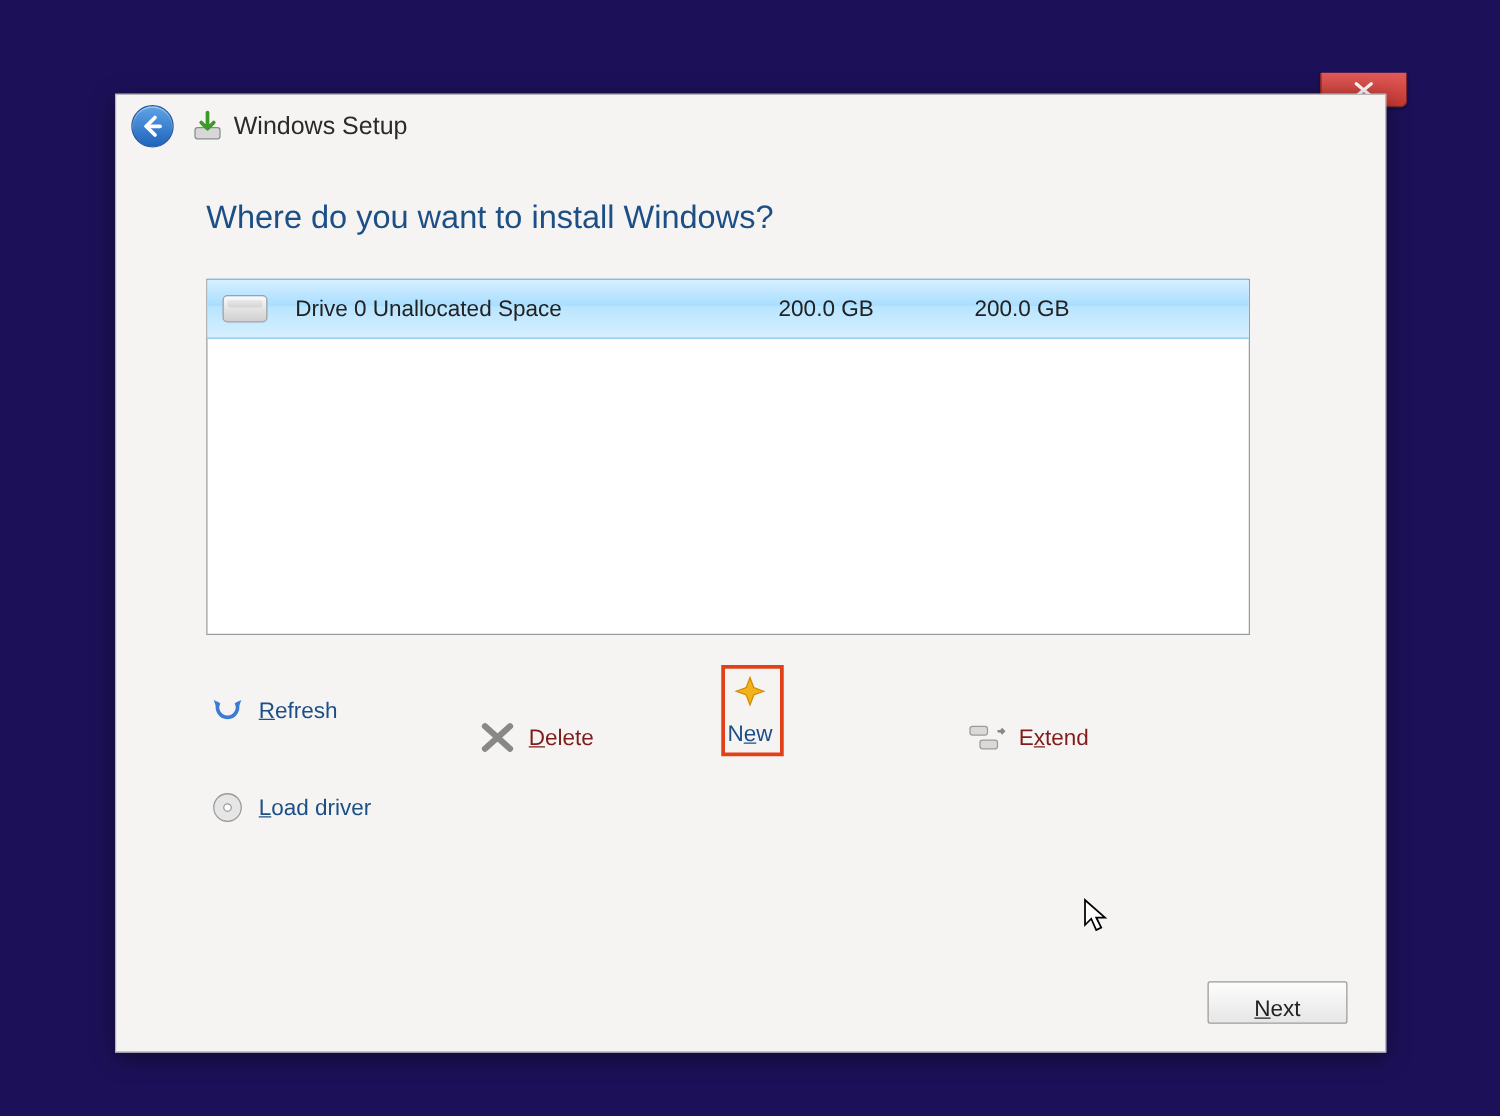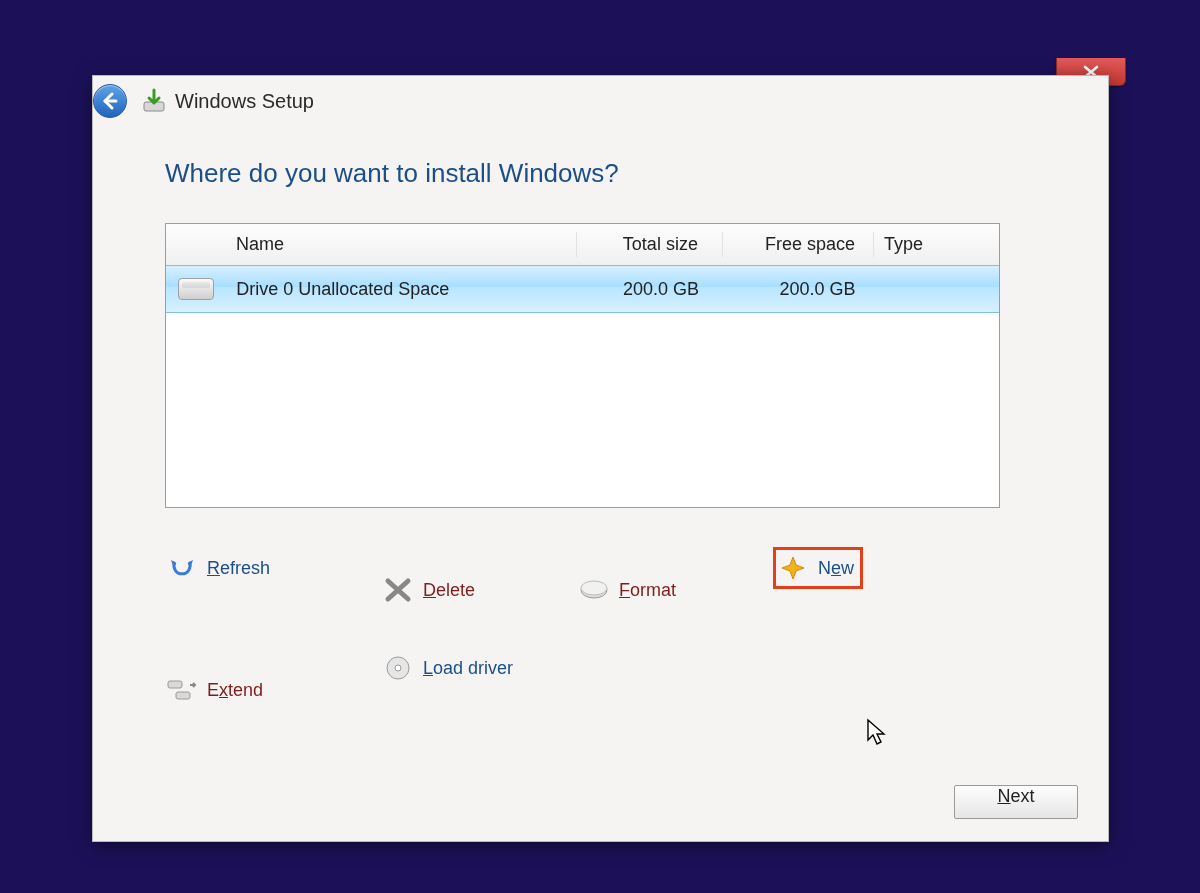--- a/index.html
+++ b/index.html
@@ -44,20 +44,21 @@
     height: 767px;
     background: #f5f4f2;
     border: 1px solid #b9b9b9;
     box-shadow: 0 4px 18px rgba(0,0,0,0.45);
   }
 
   .titlebar {
     height: 50px;
     display: flex;
     align-items: center;
+    padding-left: 12px;
   }
 
   .back-btn {
     width: 34px; height: 34px;
     border-radius: 50%;
     background: linear-gradient(#5fa3e6, #1f63be);
     border: 1px solid #2458a3;
     display:flex; align-items:center; justify-content:center;
     margin-right: 14px;
     box-shadow: inset 0 1px 1px rgba(255,255,255,0.5);
@@ -152,41 +153,42 @@
     gap: 10px;
     color: #1d4f87;
     padding: 4px 6px 4px 2px;
   }
   .tool.disabled { color: #7f1d1d; margin-top: 44px; }
   .tool .icon-slot { width:30px; height:28px; display:flex;align-items:center;justify-content:center; }
   .acc { text-decoration: underline; }
 
   .highlight-new {
     border: 3px solid #e24019;
+    flex-direction: column;
   }
 
   
   .cursor {
     position: absolute;
     left: 773px;
     top: 642px;
     pointer-events: none;
   }
 
   
   .next-btn {
     position: absolute;
     right: 30px;
     bottom: 22px;
-    width: 124px;
+    width: 112px;
     height: 34px;
     background: linear-gradient(#fdfdfd,#e6e6e6);
     border: 1px solid #9a9a9a;
     color: #222;
-    display:flex; align-items:flex-start; justify-content:center;
+    display:flex; align-items:flex-end; justify-content:center;
     border-radius: 2px;
   }
 
 </style>
 </head>
 <body>
 
 <div class="close-pill">
   <svg width="18" height="14" viewBox="0 0 18 14">
     <path d="M3 2 L15 12 M15 2 L3 12" stroke="#fff" stroke-width="2.6" stroke-linecap="round"></path>
@@ -208,30 +210,20 @@
         <path d="M13 2 L13 14 M8 10 L13 15 L18 10" stroke="#3c9b28" stroke-width="3" fill="none" stroke-linecap="round" stroke-linejoin="round"></path>
       </svg>
     </div>
     <div class="title-text">Windows Setup</div>
   </div>
 
   <div class="content">
     <div class="heading">Where do you want to install Windows?</div>
 
     <div class="drives">
-      <div class="drives-header">
-        <div class="col col-icon"></div>
-        <div class="col col-name">Name</div>
-        <div class="sep"></div>
-        <div class="col col-total">Total size</div>
-        <div class="sep"></div>
-        <div class="col col-free">Free space</div>
-        <div class="sep"></div>
-        <div class="col col-type">Type</div>
-      </div>
 
       <div class="drives-row">
         <div class="col col-icon" style="display:flex;justify-content:center;">
           <div class="drive-icon"></div>
         </div>
         <div class="col col-name">Drive 0 Unallocated Space</div>
         <div class="col col-total">200.0 GB</div>
         <div class="col col-free">200.0 GB</div>
         <div class="col col-type"></div>
       </div>
@@ -252,29 +244,20 @@
 
       <div class="tool disabled">
         <span class="icon-slot">
           <svg width="28" height="26" viewBox="0 0 28 26">
             <path d="M4 4 L24 22 M24 4 L4 22" stroke="#888" stroke-width="5" stroke-linecap="round"></path>
           </svg>
         </span>
         <span><span class="acc">D</span>elete</span>
       </div>
 
-      <div class="tool disabled">
-        <span class="icon-slot">
-          <svg width="30" height="22" viewBox="0 0 30 22">
-            <ellipse cx="15" cy="11" rx="13" ry="8" fill="#dcdcdc" stroke="#9a9a9a"></ellipse>
-            <ellipse cx="15" cy="9" rx="13" ry="7" fill="#f1f1f1" stroke="#bcbcbc"></ellipse>
-          </svg>
-        </span>
-        <span><span class="acc">F</span>ormat</span>
-      </div>
 
       <div class="tool highlight-new" style="justify-self:start;">
         <span class="icon-slot">
           <svg width="26" height="26" viewBox="0 0 26 26">
             <g transform="translate(13,13)">
               <path d="M0,-11 L3,-3 11,0 3,3 0,11 -3,3 -11,0 -3,-3 Z" fill="#f2b21a" stroke="#d28a00"></path>
             </g>
           </svg>
         </span>
         <span style="color:#1d4f87;">N<span class="acc">e</span>w</span>

